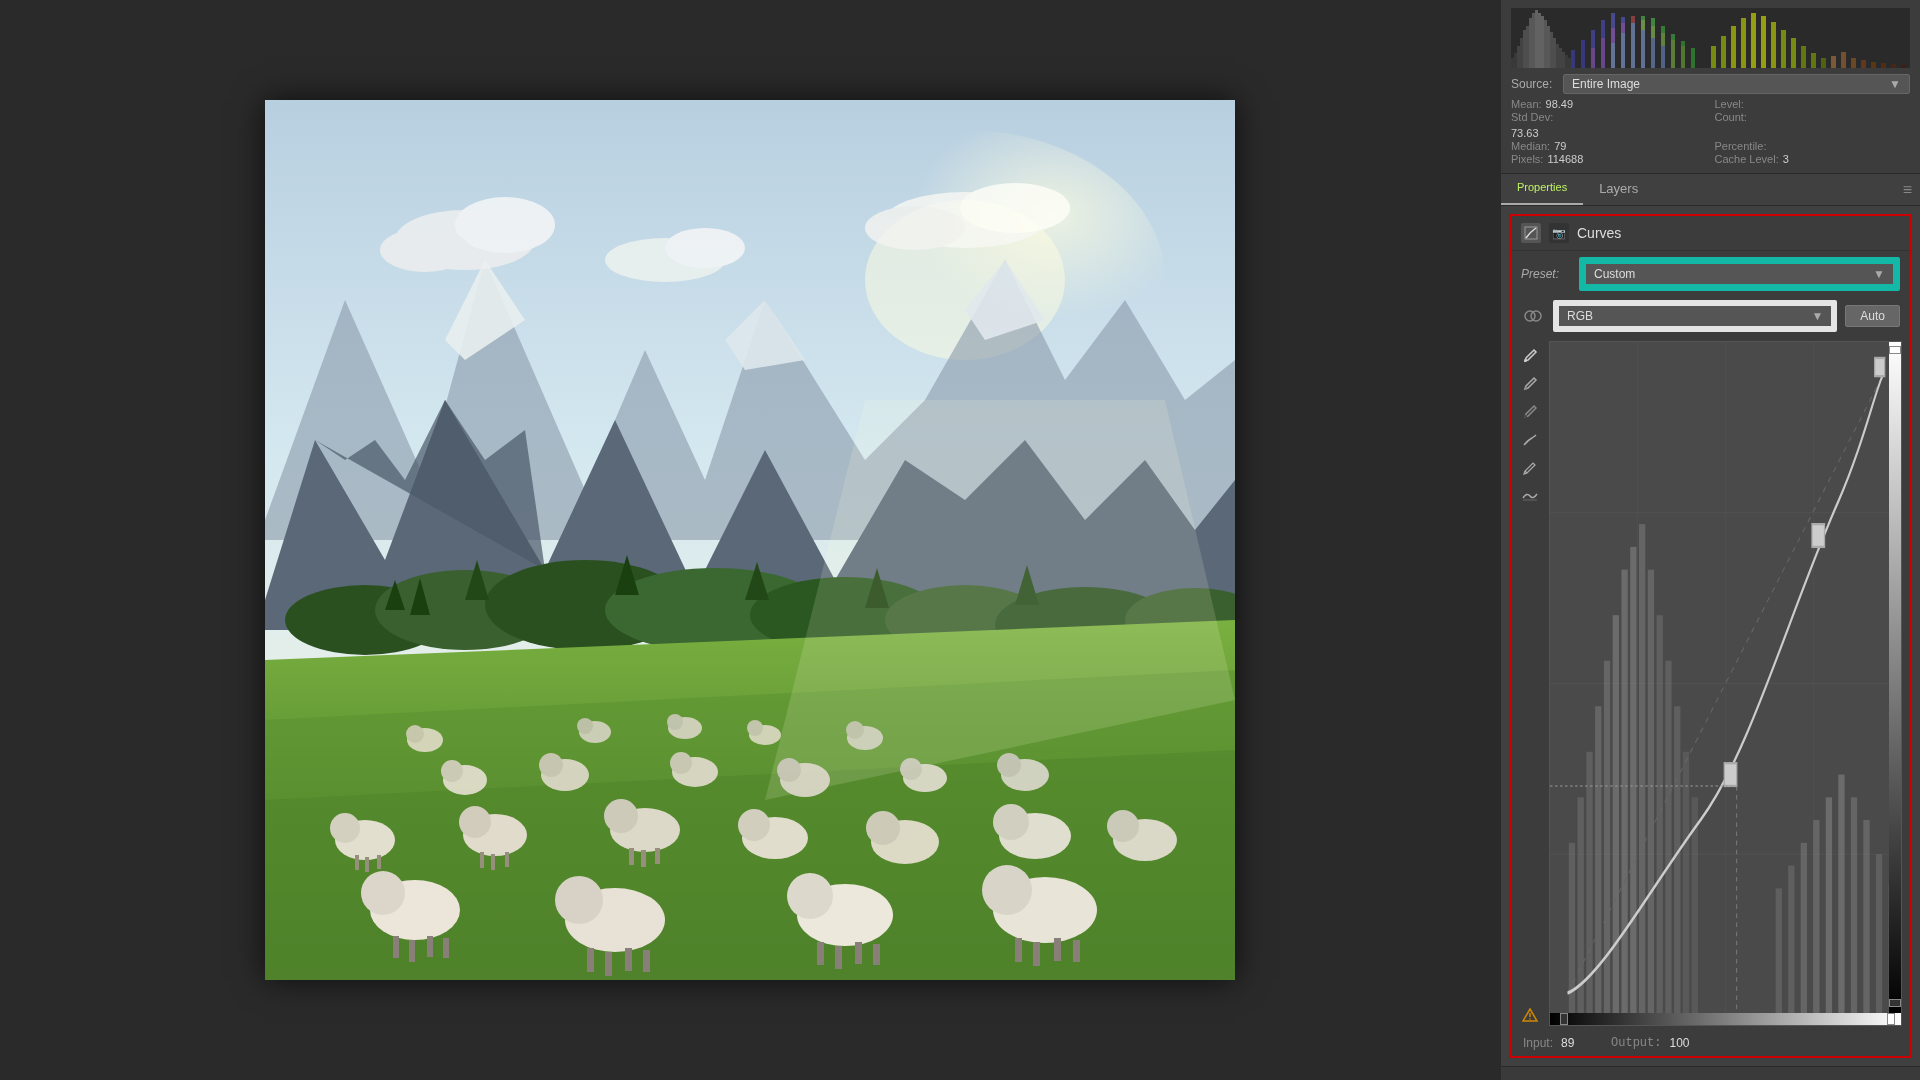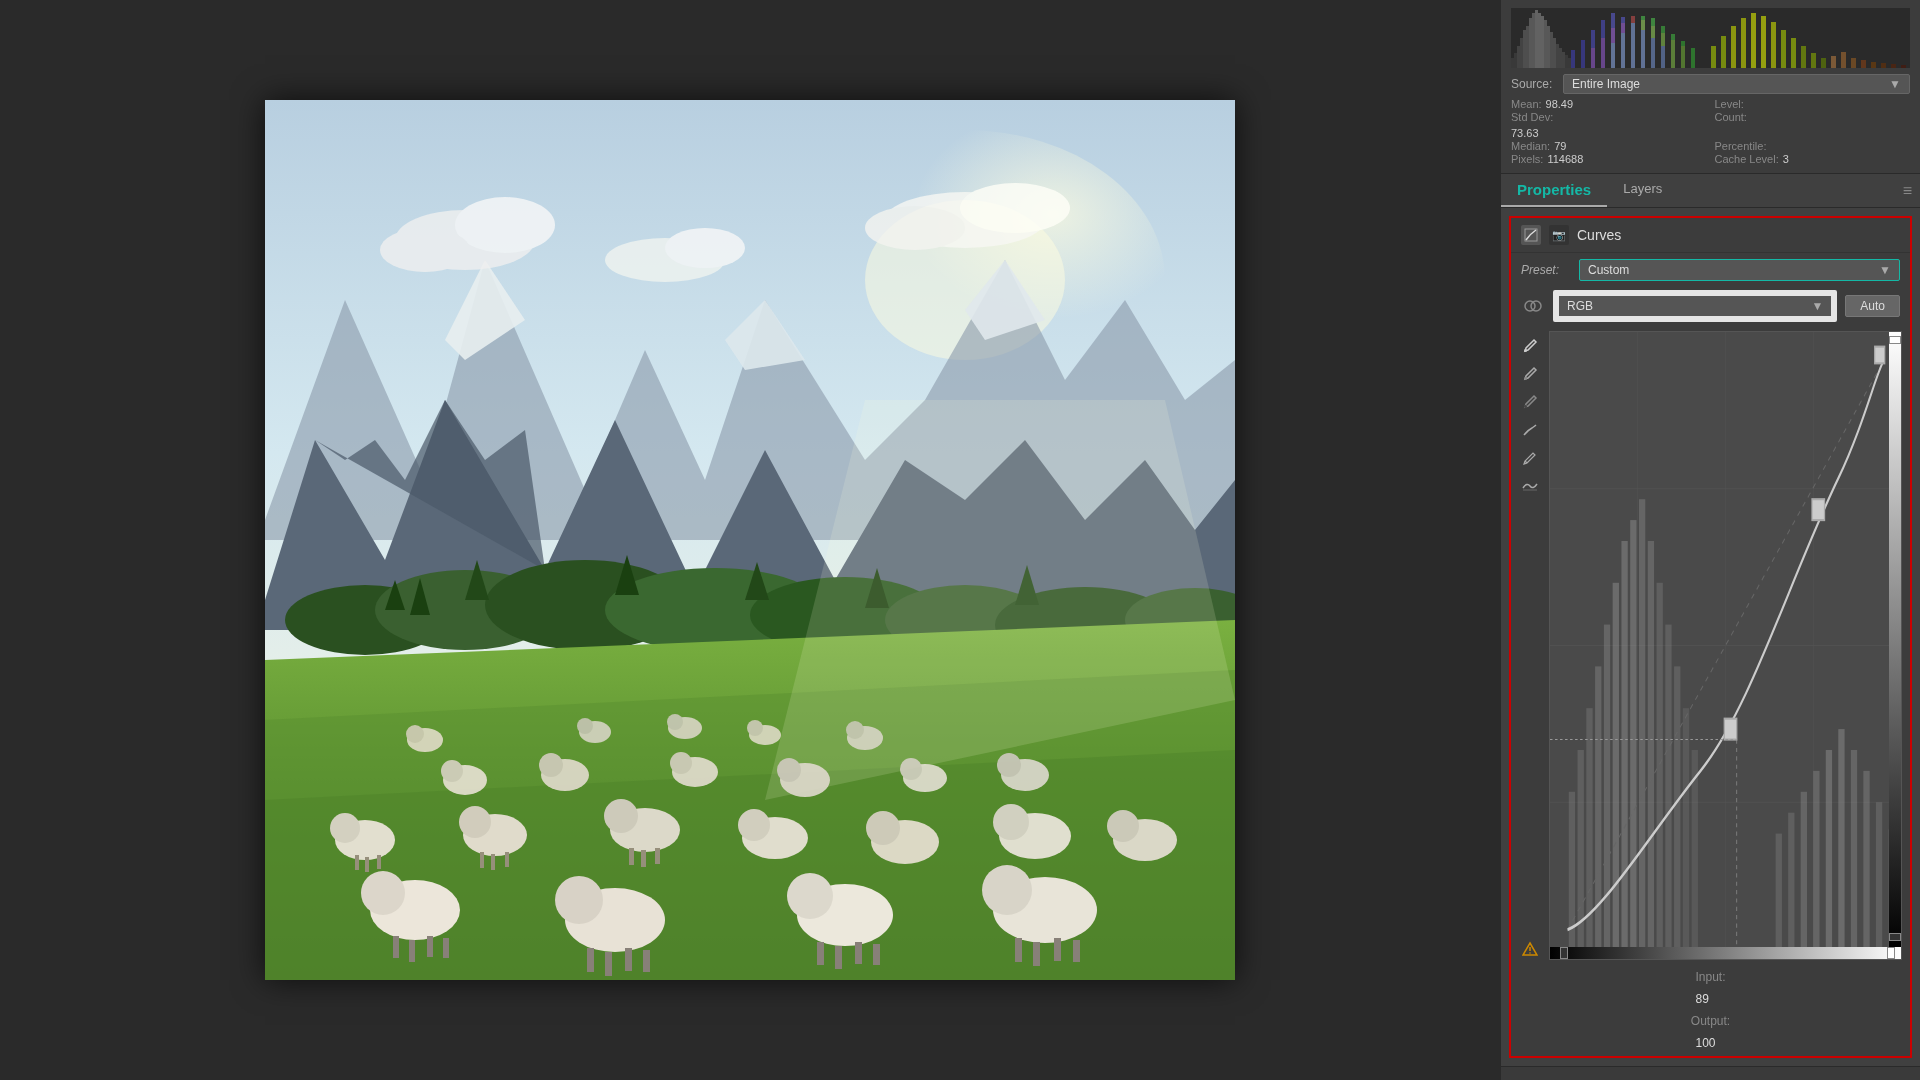--- a/index.html
+++ b/index.html
@@ -335,21 +335,21 @@
           <span style="color:#ccc;">114688</span>
         </div>
         <div style="display:flex;gap:4px;">
           <span style="color:#888;">Cache Level:</span>
           <span style="color:#ccc;">3</span>
         </div>
       </div>
     </div>
 
     <div style="display:flex;background:#404040;border-bottom:1px solid #2a2a2a;">
-      <div style="padding:7px 16px;font-size:15px;color:#14b8a6;cursor:pointer;border-bottom:2px solid #aaa;font-weight:bold;">
+      <div style="padding:7px 16px;font-size:11px;color:#bef264;cursor:pointer;border-bottom:2px solid #aaa;">
         <span>Properties</span>
       </div>
       <div style="padding:7px 16px;font-size:13px;color:#aaa;cursor:pointer;border-bottom:2px solid transparent;">
         <span>Layers</span>
       </div>
       <div style="flex:1;display:flex;justify-content:flex-end;align-items:center;padding-right:8px;">
         <div style="cursor:pointer;color:#888;font-size:16px;">≡</div>
       </div>
     </div>
 
@@ -361,21 +361,21 @@
             <rect x="1" y="1" width="12" height="12" fill="none" stroke="#999" stroke-width="1"></rect>
             <path d="M2 12 Q6 6 12 2" stroke="#ddd" stroke-width="1.5" fill="none"></path>
           </svg>
         </div>
         <div style="width:20px;height:20px;background:#333;border-radius:2px;display:flex;align-items:center;justify-content:center;font-size:11px;color:#888;">📷</div>
         <span style="font-size:14px;color:#ddd;font-weight:500;">Curves</span>
       </div>
 
       <div style="display:flex;align-items:center;padding:6px 10px;gap:8px;">
         <span style="color:#aaa;font-size:12px;min-width:50px;font-style:italic;">Preset:</span>
-        <div style="flex:1;background:#555;border:1px solid #14b8a6;color:#ddd;padding:3px 8px;font-size:12px;border-radius:2px;display:flex;justify-content:space-between;align-items:center;cursor:pointer;">
+        <div style="flex:1;background:#555;border:7px solid #14b8a6;color:#ddd;padding:3px 8px;font-size:12px;border-radius:2px;display:flex;justify-content:space-between;align-items:center;cursor:pointer;">
           <span>Custom</span>
           <span style="color:#aaa;">▼</span>
         </div>
       </div>
 
       <div style="display:flex;align-items:center;padding:3px 10px;gap:8px;margin-bottom:4px;">
         <div style="width:24px;height:24px;display:flex;align-items:center;justify-content:center;cursor:pointer;color:#aaa;font-size:13px;">
           <svg width="18" height="18" viewBox="0 0 18 18">
             <circle cx="6" cy="9" r="5" fill="none" stroke="#888" stroke-width="1.5"></circle>
             <circle cx="12" cy="9" r="5" fill="none" stroke="#888" stroke-width="1.5"></circle>
@@ -497,23 +497,23 @@
           <div style="position:absolute;bottom:0;right:6px;width:8px;height:12px;background:#fff;border:1px solid #888;"></div>
 
           
           <div style="position:absolute;top:0;bottom:12px;right:0;width:12px;background:linear-gradient(to bottom, #fff 0%, #000 100%);"></div>
           
           <div style="position:absolute;top:4px;right:0;width:12px;height:8px;background:#fff;border:1px solid #888;"></div>
           <div style="position:absolute;bottom:18px;right:0;width:12px;height:8px;background:#333;border:1px solid #888;"></div>
         </div>
       </div>
 
-      <div style="display:flex;align-items:center;padding:6px 12px;font-size:12px;color:#aaa;gap:8px;flex-direction:column;">
+      <div style="display:flex;align-items:center;padding:6px 12px;font-size:12px;color:#aaa;gap:8px;">
         <span style="color:#888;">Input:</span>
         <span style="color:#ddd;min-width:30px;">89</span>
-        <span style="color:#888;">Output:</span>
+        <span style="color:#888;margin-left:12px;font-family:Liberation Mono, monospace;">Output:</span>
         <span style="color:#ddd;min-width:30px;">100</span>
       </div>
     </div>
 
     <div style="height:14px;background:#3a3a3a;border-top:1px solid #2a2a2a;"></div>
   </div>
 </div>
 
 </body></html>

